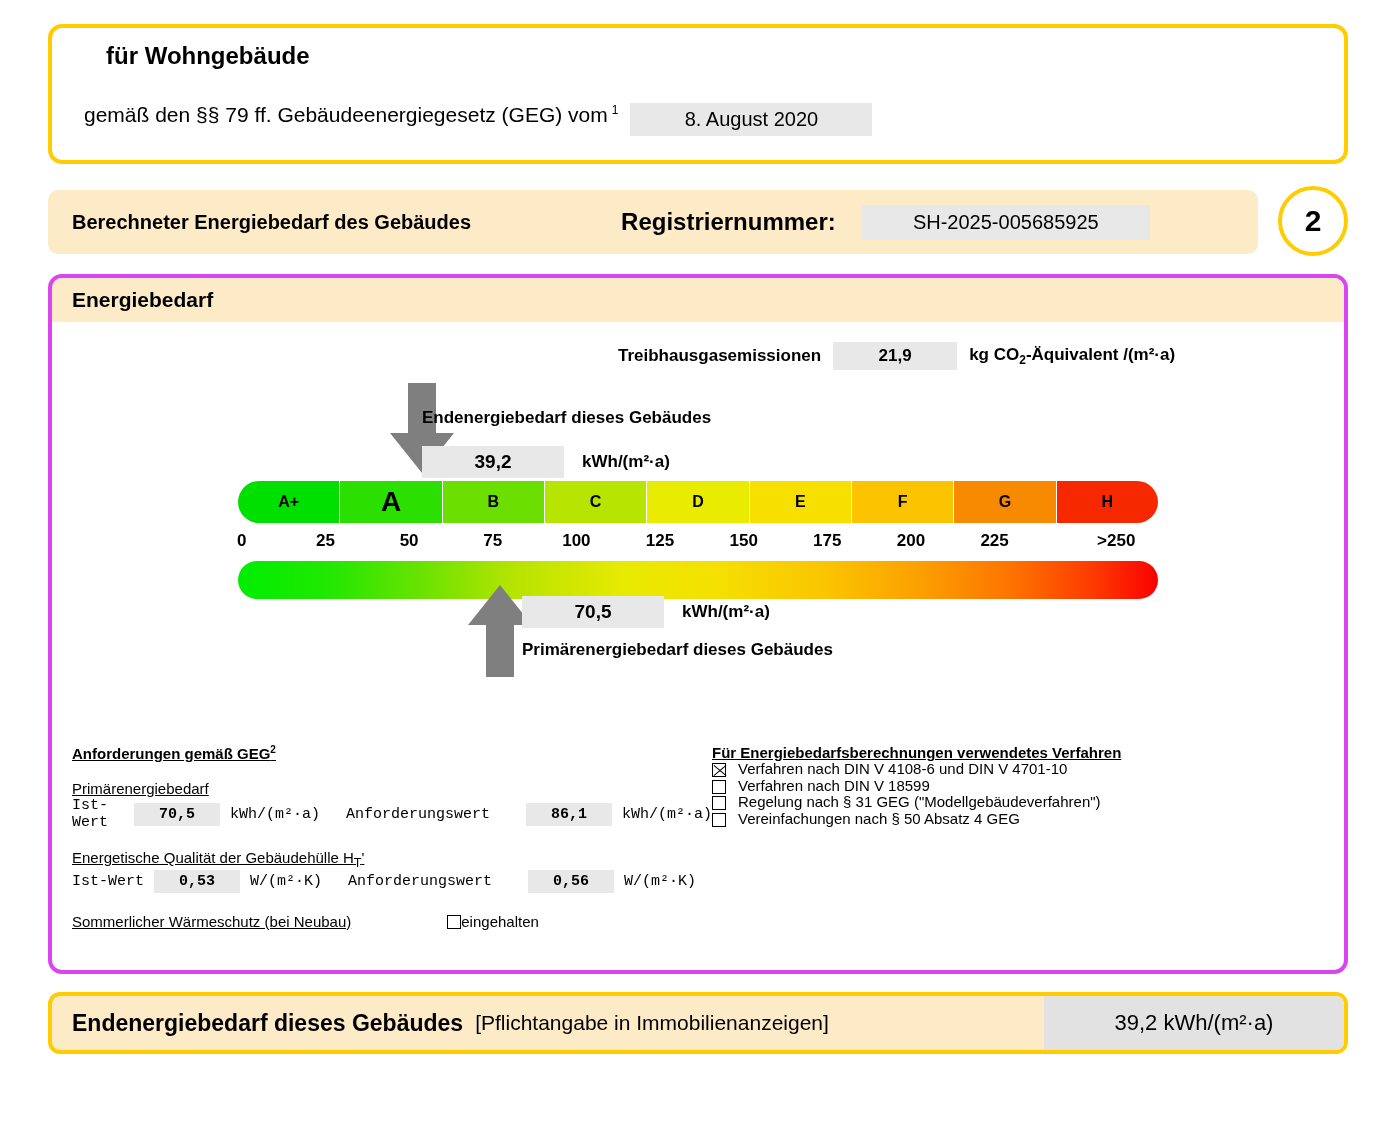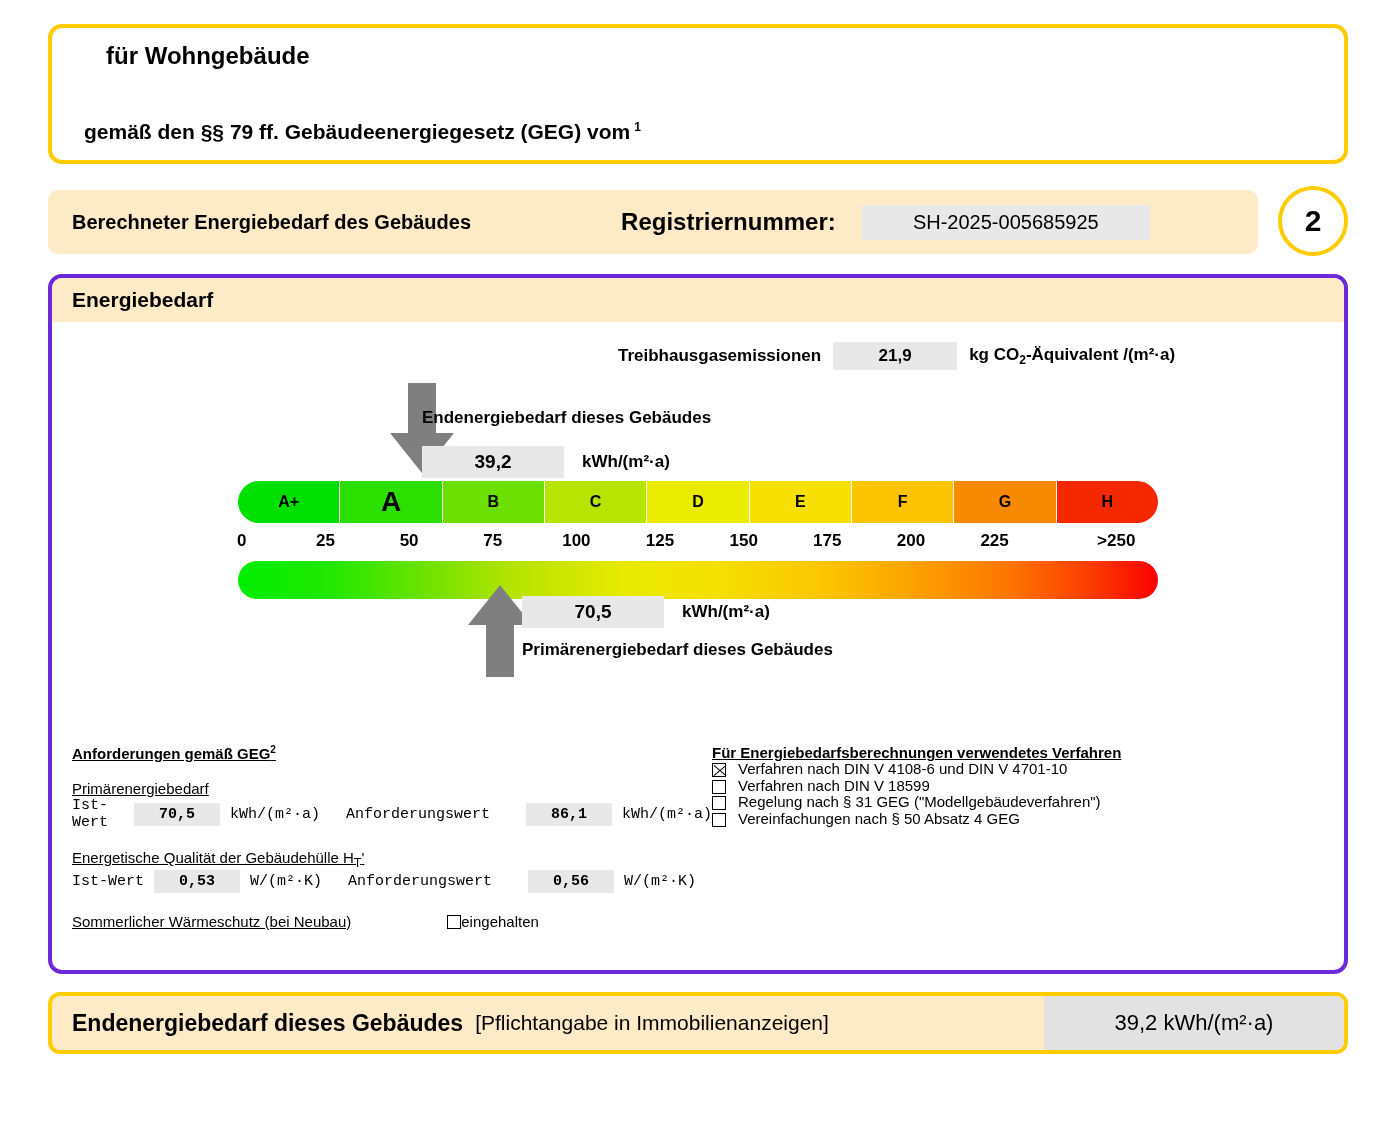--- a/index.html
+++ b/index.html
@@ -46,25 +46,24 @@
     line-height: 1;
   }
   .title-sub {
     font-size: 24px;
     font-weight: bold;
     margin-left: 22px;
   }
   .subtitle-row {
     position: absolute;
     left: 32px;
-    top: 92px;
+    top: 75px;
     display: flex;
     align-items: flex-start;
     font-size: 21px;
-    font-weight: bold;
   }
   .subtitle-row .sup {
     font-size: 12px;
     vertical-align: super;
     margin-left: 4px;
     margin-right: 12px;
   }
   .grayfield {
     background: #E8E8E8;
     display: inline-block;
@@ -120,21 +119,21 @@
     align-items: center;
     justify-content: center;
     font-size: 30px;
     font-weight: bold;
     background: #ffffff;
   }
 
   
   .panel {
     margin-top: 20px;
-    border: 4px solid #6d28d9;
+    border: 4px solid #d946ef;
     border-radius: 14px;
     height: 700px;
     box-sizing: border-box;
     position: relative;
     background: #ffffff;
     overflow: hidden;
   }
   .panel-head {
     background: #FDEBC8;
     height: 44px;
@@ -397,20 +396,21 @@
 
 <div class="page">
 
   <div class="header-box">
     <div class="title-row">
       <div class="title-sub">für Wohngebäude</div>
     </div>
     <div class="subtitle-row">
       <span>gemäß den §§ 79 ff. Gebäudeenergiegesetz (GEG) vom</span>
       <span class="sup">1</span>
+      <span class="grayfield date-field">8. August 2020</span>
     </div>
   </div>
 
   <div class="band2">
     <div class="band2-inner">
       <span class="band2-label">Berechneter Energiebedarf des Gebäudes</span>
       <span class="reg-label">Registriernummer:</span>
       <span class="grayfield reg-value">SH-2025-005685925</span>
     </div>
     <div class="page-badge">2</div>

